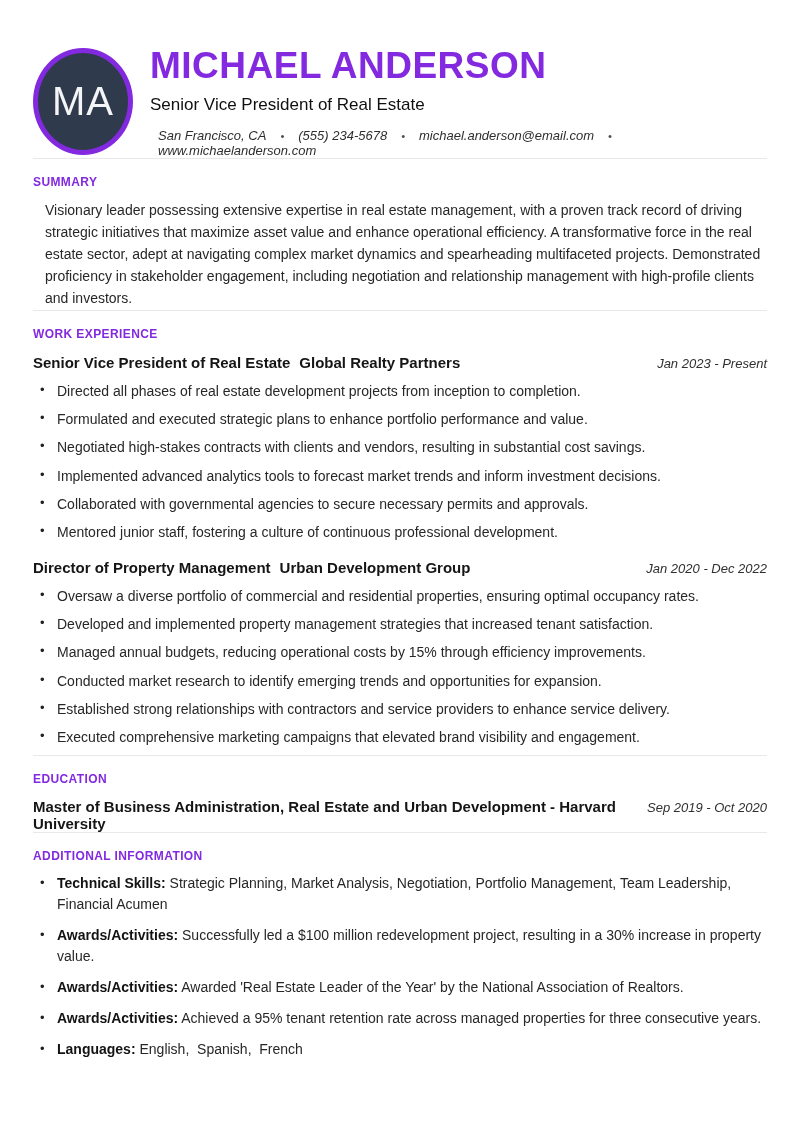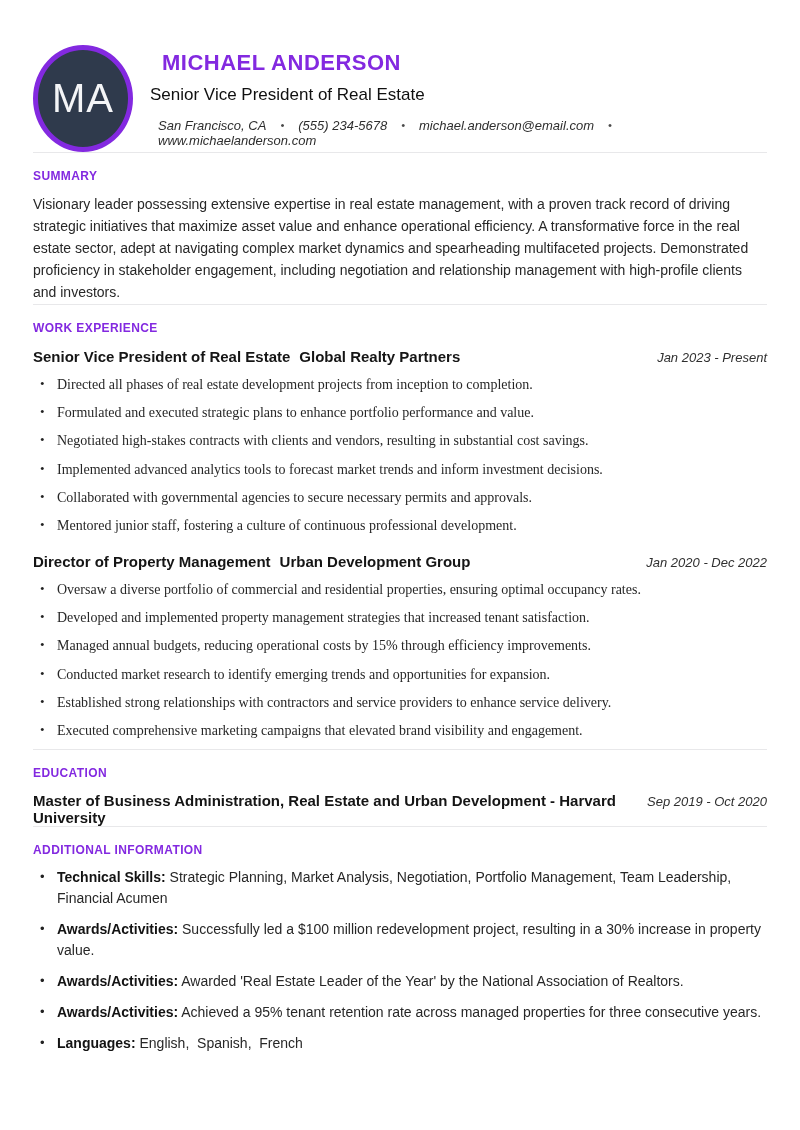--- a/index.html
+++ b/index.html
@@ -40,22 +40,22 @@
     display: flex;
     align-items: center;
     justify-content: center;
     color: #f4f5f7;
     font-size: 40px;
     font-weight: 400;
     letter-spacing: 1px;
   }
   .header-text { flex: 1; padding-top: 2px; }
   h1.name {
-    margin: 0 0 11px 12px;
-    font-size: 22px;
+    margin: 0 0 11px 0;
+    font-size: 37px;
     line-height: 1;
     font-weight: 700;
     letter-spacing: 0.5px;
     color: var(--accent);
   }
   .header-role {
     font-size: 17px;
     font-weight: 500;
     color: #101010;
     margin: 0 0 13px 0;
@@ -89,21 +89,21 @@
     margin: 17px 0 0 0;
     font-size: 12px;
     line-height: 1;
     font-weight: 700;
     letter-spacing: 0.4px;
     color: var(--accent);
   }
 
   
   .summary-text {
-    margin: 12px 0 0 0;
+    margin: 12px 0 0 12px;
     font-size: 14px;
     line-height: 1.57;
     color: var(--text);
   }
 
   
   .job { margin-top: 14px; }
   .job + .job { margin-top: 16px; }
   .job-header {
     display: flex;
@@ -116,21 +116,20 @@
     font-size: 13px;
     font-style: italic;
     font-weight: 400;
     color: #2f2f2f;
     white-space: nowrap;
   }
   ul.bullet-list {
     list-style: none;
     margin: 10px 0 0 0;
     padding: 0 0 0 7px;
-    font-family: Liberation Serif, serif;
   }
   ul.bullet-list li {
     position: relative;
     padding-left: 17px;
     font-size: 14px;
     line-height: 1.45;
     margin-bottom: 8px;
     color: var(--text);
   }
   ul.bullet-list li::before {

